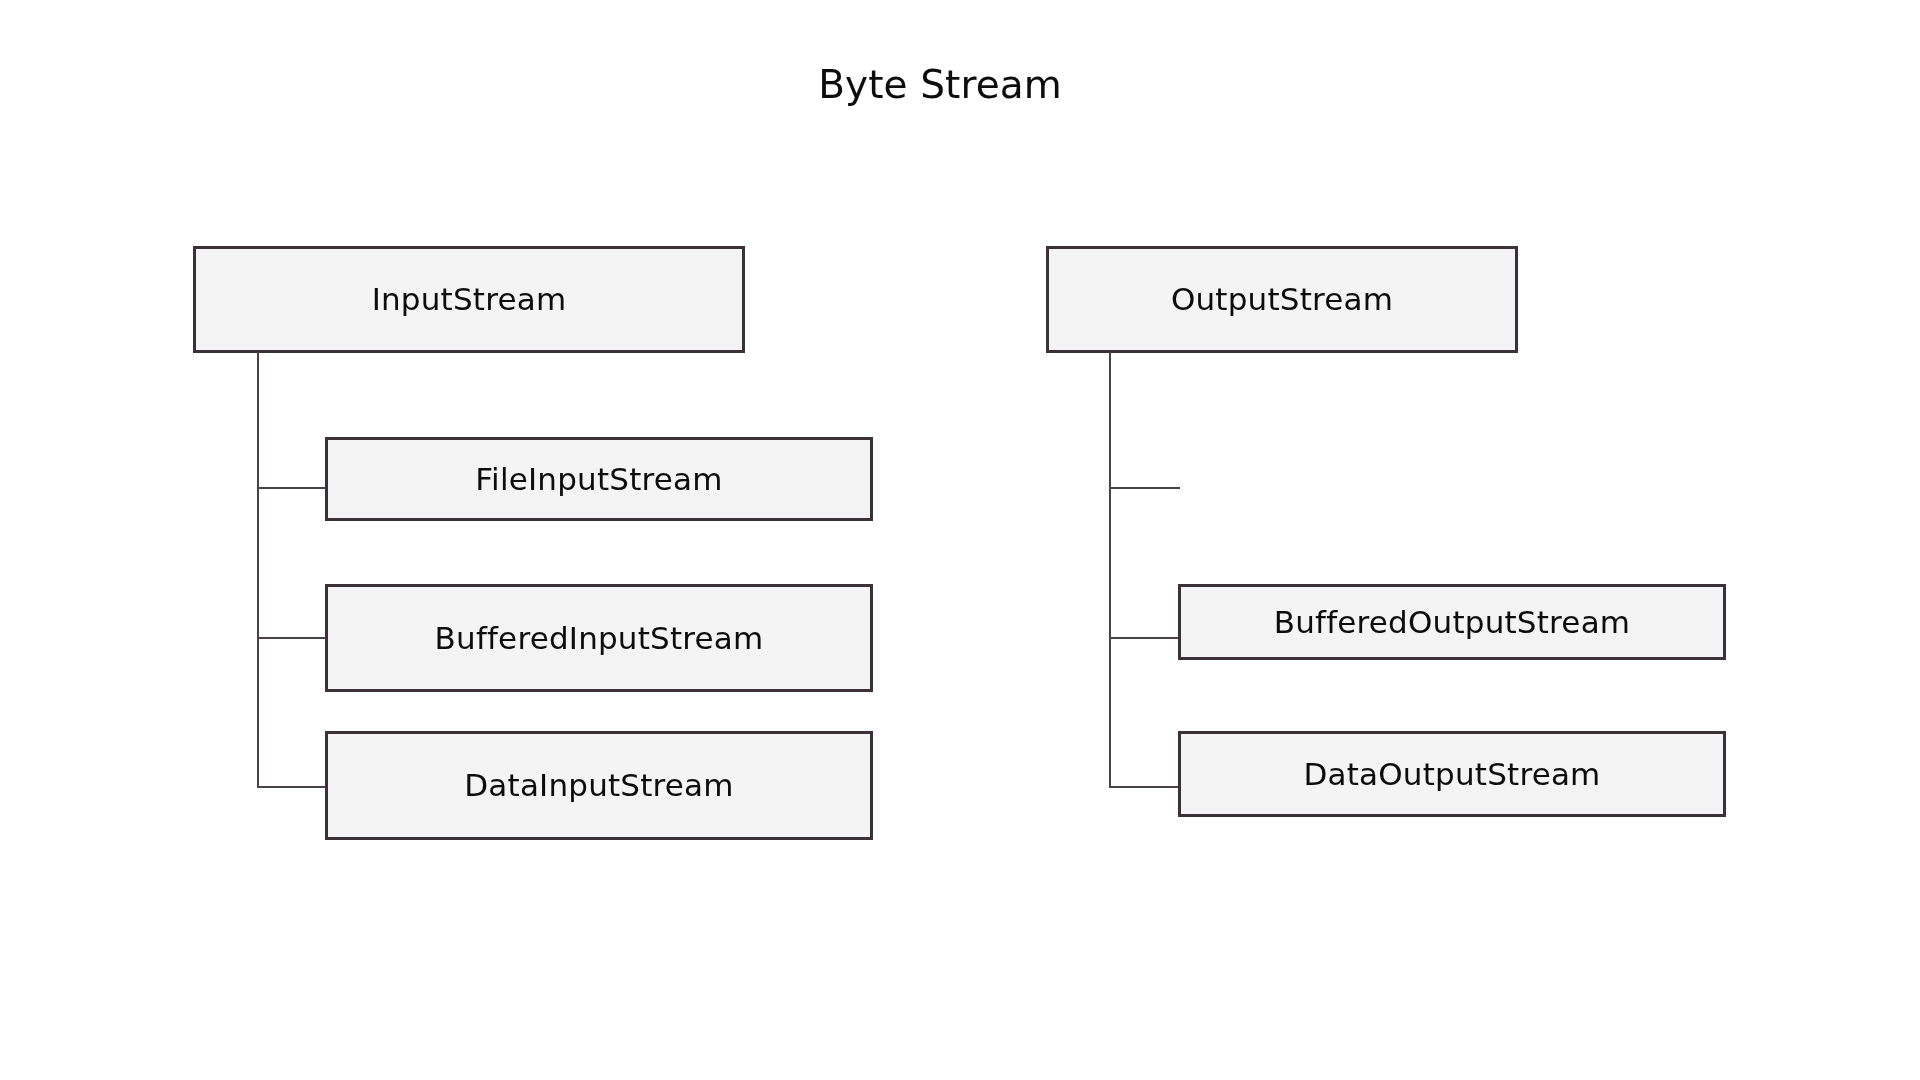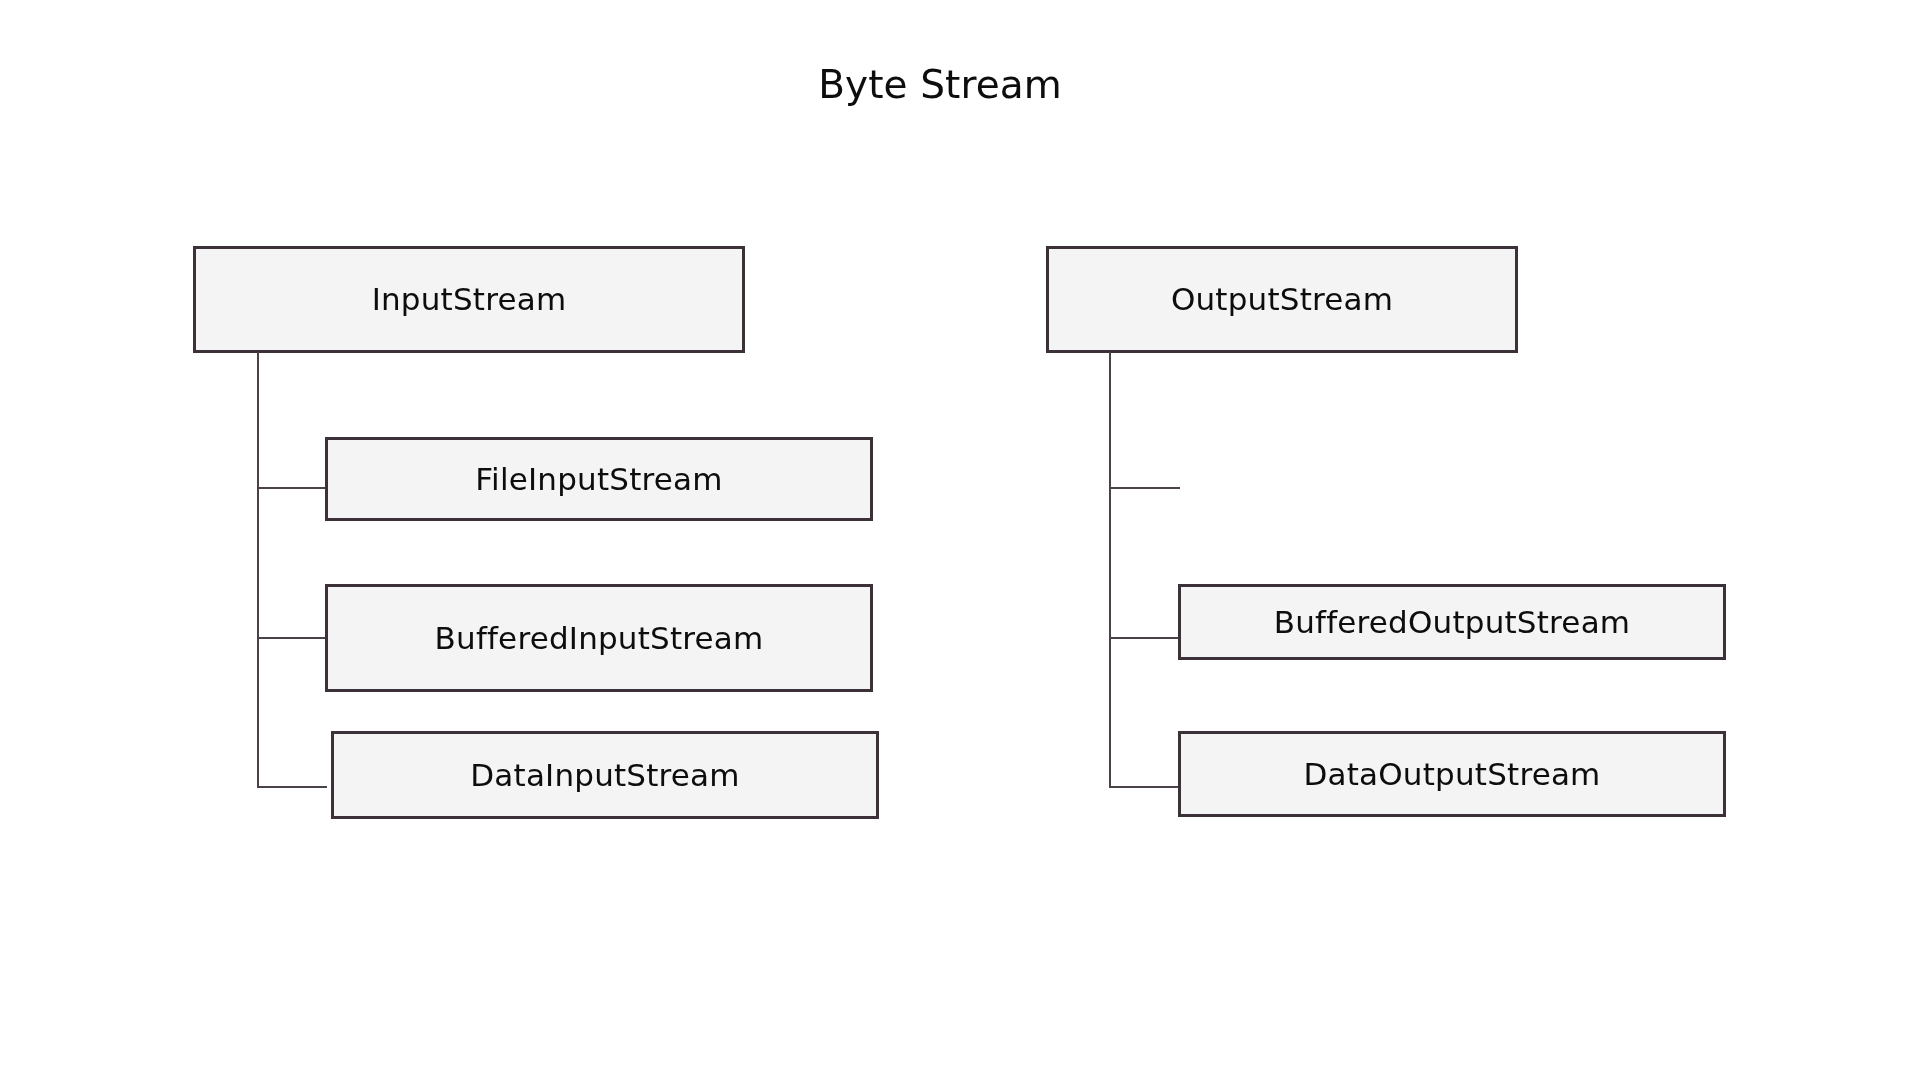--- a/index.html
+++ b/index.html
@@ -96,21 +96,21 @@
   </div>
 
   <div class="branch" style="left:257px; top:637px; width:70px;"></div>
 
   <div class="node child" style="left:325px; top:584px; width:548px; height:108px;">
     <span>BufferedInputStream</span>
   </div>
 
   <div class="branch" style="left:257px; top:786px; width:70px;"></div>
 
-  <div class="node child" style="left:325px; top:731px; width:548px; height:88px;margin-left:6px;">
+  <div class="node child" style="left:325px; top:731px; width:548px; height:109px;">
     <span>DataInputStream</span>
   </div>
 
   <div class="node root" style="left:1046px; top:246px; width:472px; height:107px;">
     <span>OutputStream</span>
   </div>
 
   <div class="trunk" style="left:1109px; top:352px; height:436px;"></div>
 
   <div class="branch" style="left:1109px; top:487px; width:71px;"></div>

